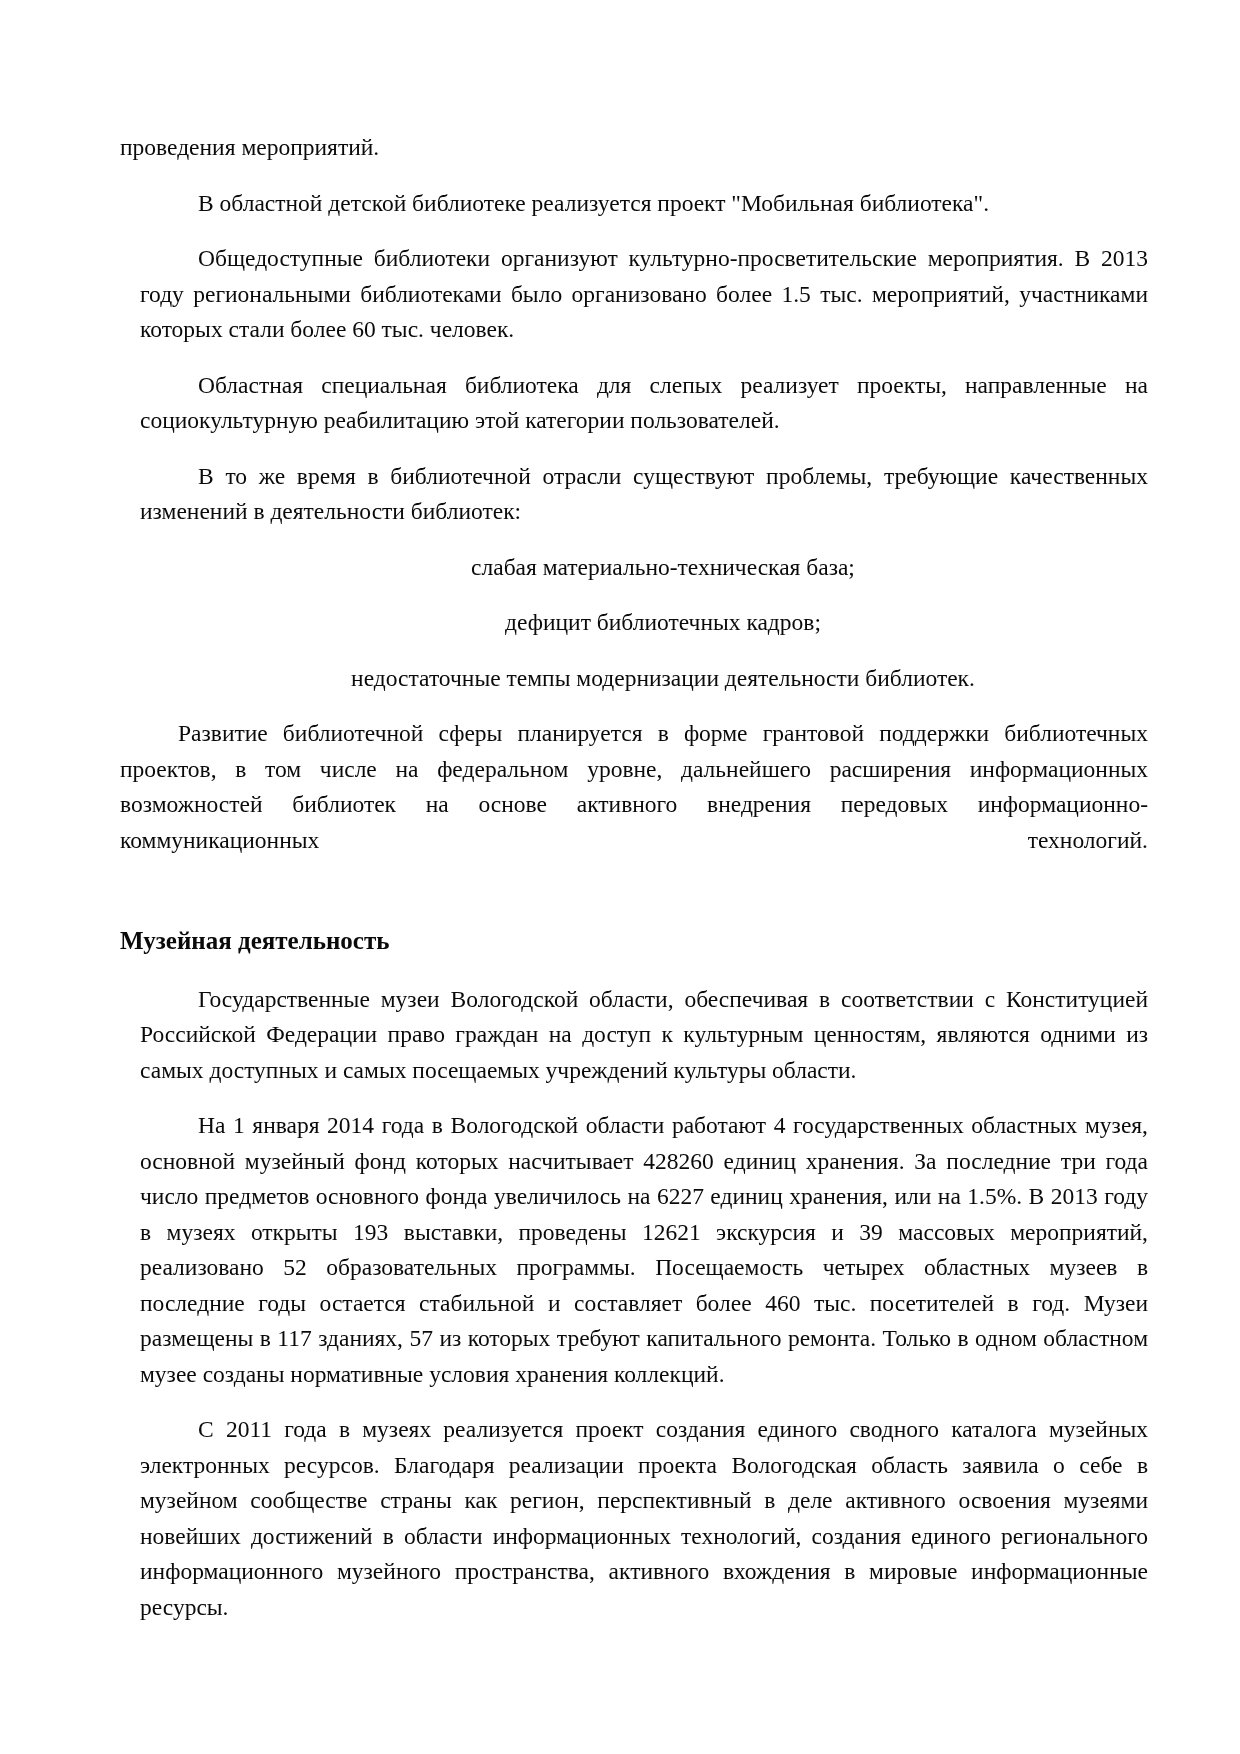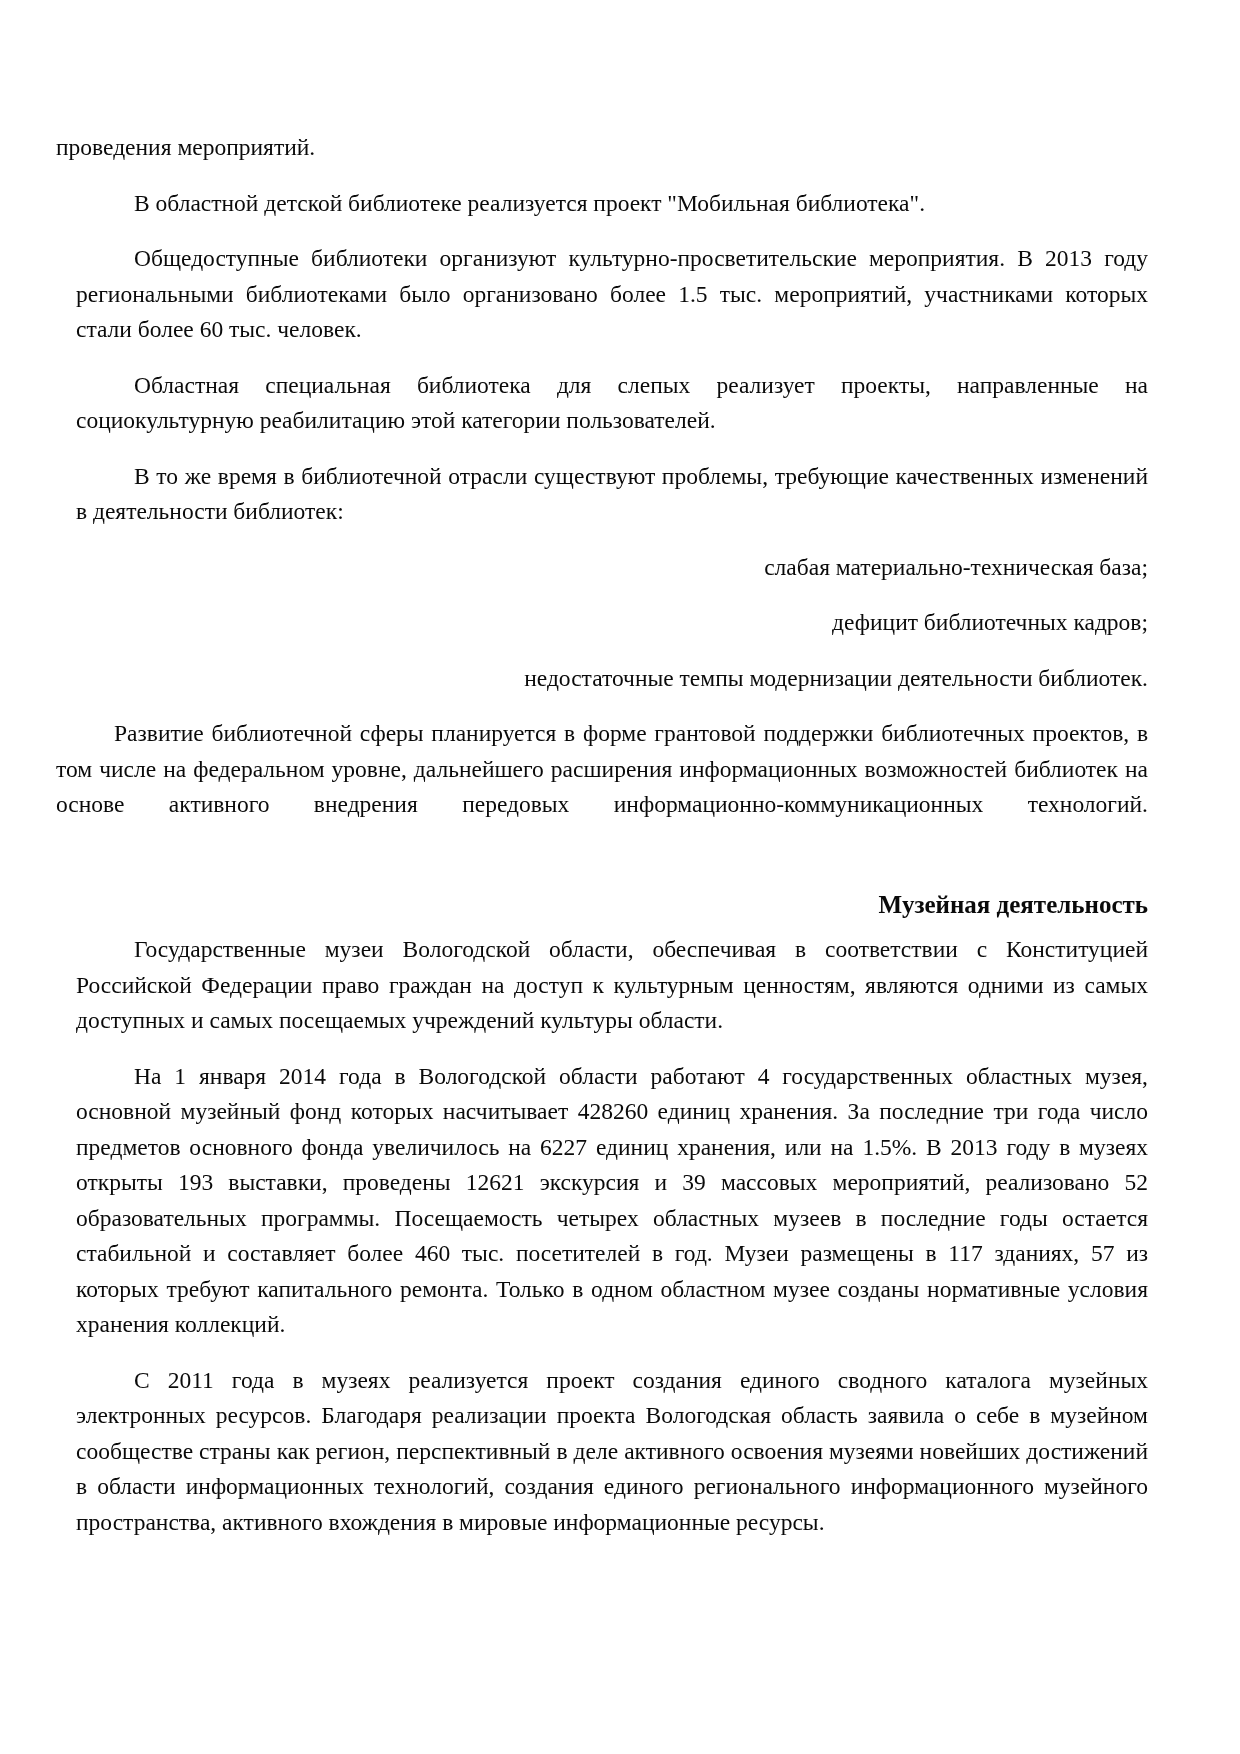--- a/index.html
+++ b/index.html
@@ -8,21 +8,21 @@
     padding: 0;
     background: #ffffff;
   }
   .page {
     position: relative;
     width: 1240px;
     height: 1754px;
     margin: 0 auto;
     background: #ffffff;
     box-sizing: border-box;
-    padding: 130px 92px 100px 56px;
+    padding: 130px 92px 100px 120px;
     font-family: "Liberation Serif", "DejaVu Serif", serif;
     color: #0a0a0a;
   }
   .body-text {
     font-size: 23.5px;
     line-height: 35.5px;
     text-align: justify;
     text-justify: inter-word;
     margin: 0;
   }
@@ -31,39 +31,39 @@
     margin-bottom: 20px;
   }
   .p-ind {             
     text-indent: 58px;
     margin-bottom: 20px;
     margin-left: 20px;
   }
   .p-list {            
     text-indent: 0;
     padding-left: 58px;
-    text-align: right;
+    text-align: center;
     margin-bottom: 20px;
   }
   .p-spread {          
     text-indent: 58px;
     margin-bottom: 20px;
     text-align: justify;
   }
   .p-spread::after {
     content: "";
     display: inline-block;
     width: 100%;
   }
   .section-heading {
     font-size: 25px;
     line-height: 34px;
     font-weight: bold;
-    text-align: right;
-    margin: 30px 0 10px 0;
+    text-align: left;
+    margin: 30px 0 24px 0;
   }
 </style>
 </head>
 <body>
 
 <div class="page">
 
   <p class="body-text p-cont">проведения мероприятий.</p>
 
   <p class="body-text p-ind">В областной детской библиотеке реализуется проект "Мобильная библиотека".</p>

